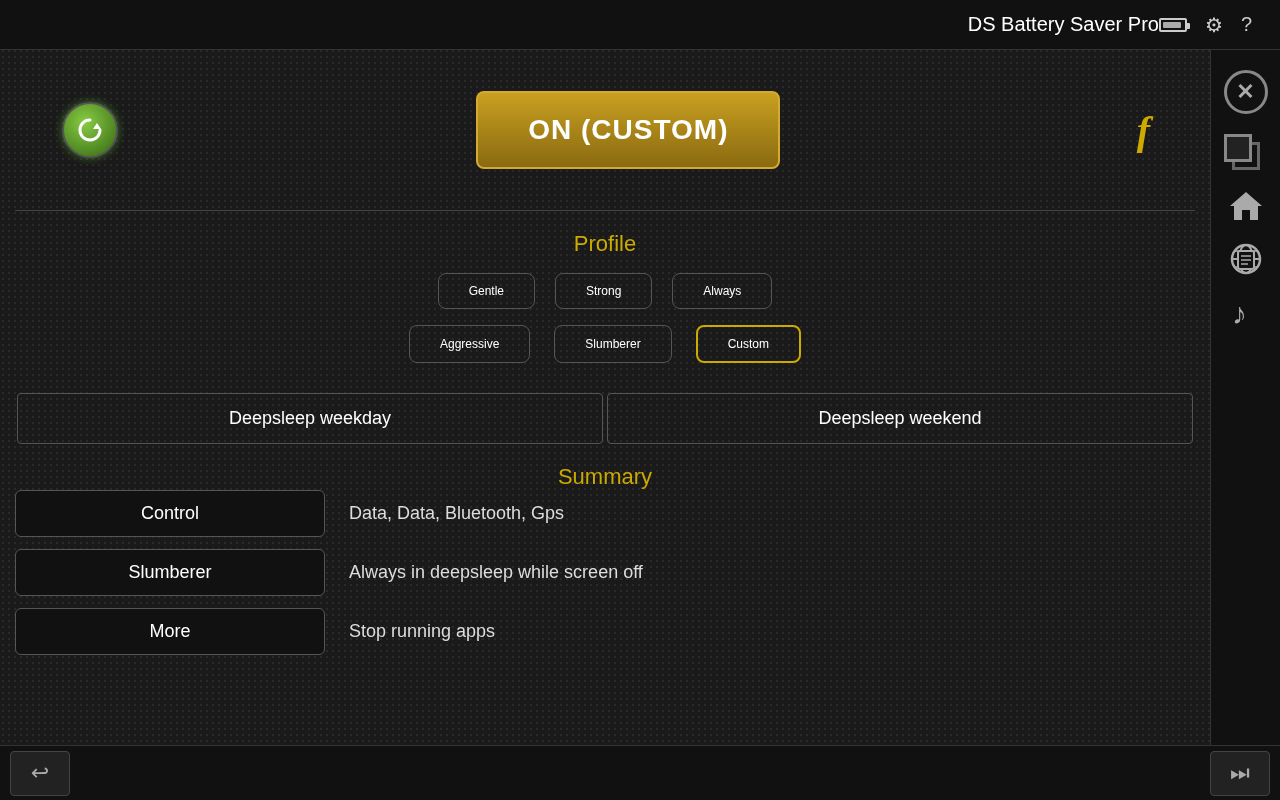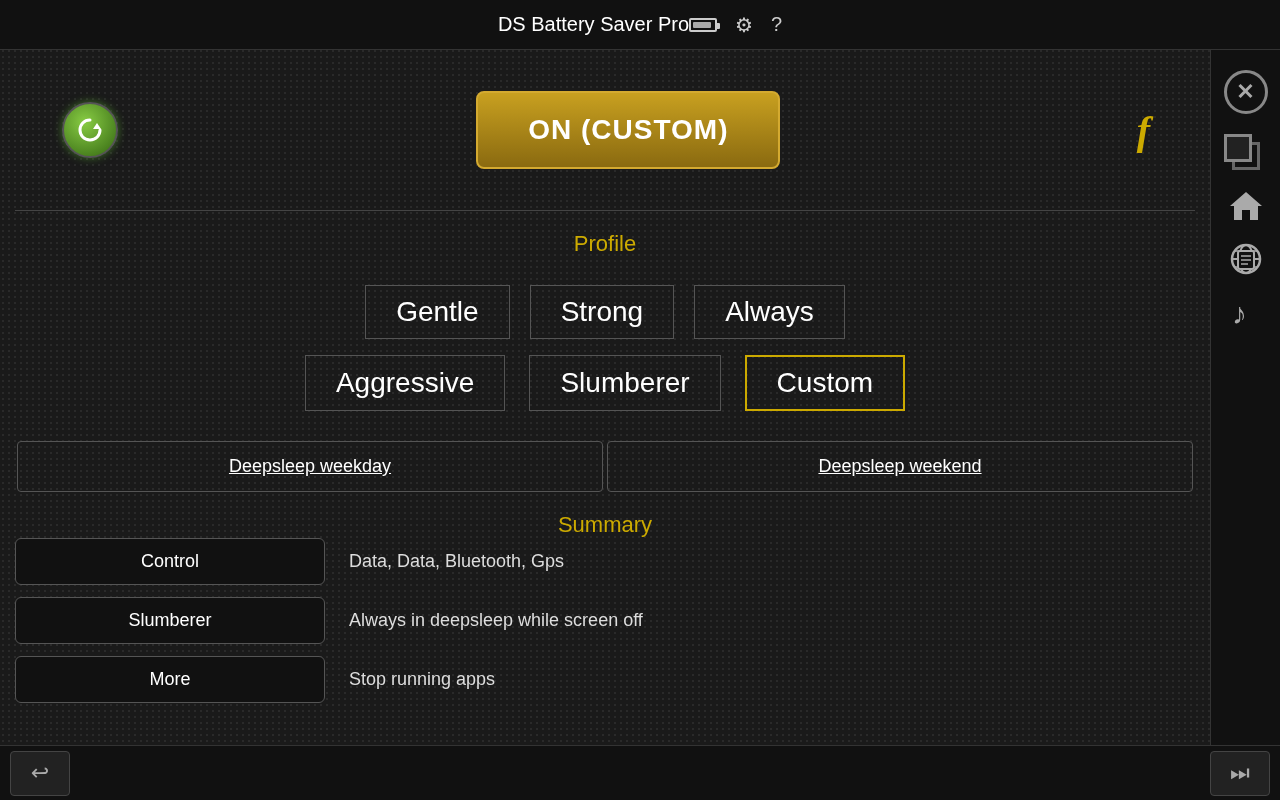--- a/index.html
+++ b/index.html
@@ -15,21 +15,21 @@
       overflow: hidden;
       position: relative;
     }
 
     
     #title-bar {
       background-color: #111111;
       height: 50px;
       display: flex;
       align-items: center;
-      justify-content: center;
+      justify-content: flex-end;
       padding: 0 28px;
       border-bottom: 1px solid #333;
     }
 
     #app-title {
       font-size: 20px;
       color: #ffffff;
       font-weight: normal;
     }
 
@@ -137,40 +137,40 @@
       width: 1180px;
       display: flex;
       flex-direction: column;
       align-items: center;
       padding: 20px 0;
     }
 
     #profile-label {
       color: #ccaa00;
       font-size: 22px;
-      margin-bottom: 28px;
+      margin-bottom: 16px;
     }
 
     #profile-buttons-row1 {
       display: flex;
       gap: 20px;
       margin-bottom: 16px;
     }
 
     #profile-buttons-row2 {
       display: flex;
       gap: 24px;
     }
 
     .profile-btn {
       background-color: transparent;
       border: 1px solid #555;
-      border-radius: 0;
-      color: #ffffff;
-      font-size: 28px;
+      border-radius: 8px;
+      color: #ffffff;
+      font-size: 12px;
       padding: 10px 30px;
       cursor: pointer;
     }
 
     .profile-btn.active {
       border: 2px solid #ccaa00;
       color: #ffffff;
     }
 
     
@@ -184,21 +184,20 @@
       flex: 1;
       border: 1px solid #555;
       border-radius: 4px;
       text-align: center;
       padding: 14px 0;
       font-size: 18px;
       color: #ffffff;
       cursor: pointer;
       margin: 0 2px;
       background: transparent;
-      text-decoration: underline;
     }
 
     
     #summary-section {
       width: 1180px;
       margin-top: 20px;
     }
 
     #summary-label {
       color: #ccaa00;

